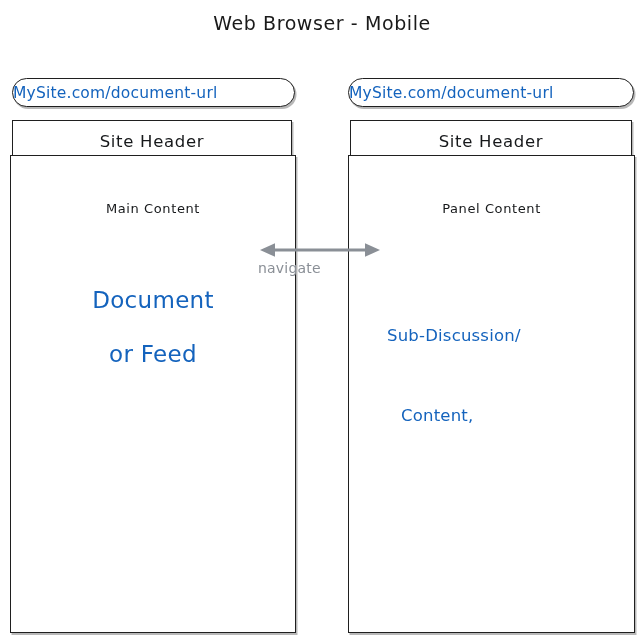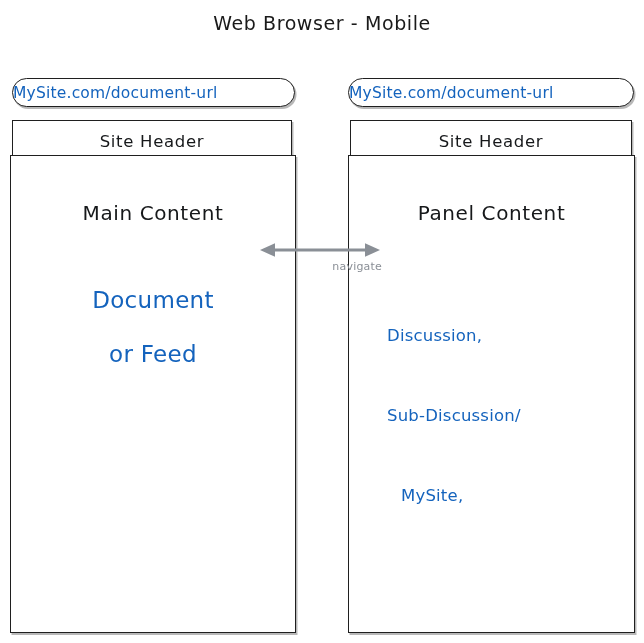--- a/index.html
+++ b/index.html
@@ -83,21 +83,21 @@
     box-sizing: border-box;
     box-shadow: 1.5px 2px 0 0 rgba(20,20,20,0.30);
   }
 
   
   .content-title {
     position: absolute;
     width: 100%;
     text-align: center;
     font-family: "DejaVu Sans", sans-serif;
-    font-size: 20px;
+    font-size: 13px;
     color: #16181a;
     letter-spacing: 0.6px;
     white-space: nowrap;
   }
   .content-sub {
     position: absolute;
     width: 100%;
     text-align: center;
     font-family: "DejaVu Sans", sans-serif;
     font-size: 23px;
@@ -123,23 +123,23 @@
     left: 258px;
     top: 238px;
     width: 124px;
     height: 24px;
   }
   .arrow-label {
     position: absolute;
     left: 258px;
     top: 260px;
     width: 124px;
-    text-align: right;
+    text-align: left;
     font-family: "DejaVu Sans", sans-serif;
-    font-size: 11px;
+    font-size: 14px;
     color: #8a8f96;
     letter-spacing: 0.2px;
     white-space: nowrap;
   }
 </style>
 </head>
 <body>
 
 <div class="canvas">
 
@@ -164,23 +164,22 @@
   </div>
 
   <div class="site-header" style="left:350px; top:120px; width:282px;">
     <span class="site-header-text">Site Header</span>
   </div>
 
   <div class="content-box" style="left:348px; top:155px; width:287px; height:478px;">
     <div class="content-title" style="top:45px;">Panel Content</div>
 
     <div class="panel-list" style="left:38px; top:113px;">
-      <span class="panel-list-line">Discussion,</span>
       <span class="panel-list-line">Sub-Discussion/</span>
-      <span class="panel-list-line indented">MySite,</span>
+      <span class="panel-list-line indented">Content,</span>
       
     </div>
   </div>
 
   <div class="arrow-wrap">
     <svg width="124" height="24" viewBox="0 0 124 24">
       <line x1="14" y1="12" x2="110" y2="12" stroke="#8a8f96" stroke-width="3.2" stroke-linecap="butt"></line>
       <polygon points="2,12 17,5.2 17,18.8" fill="#8a8f96"></polygon>
       <polygon points="122,12 107,5.2 107,18.8" fill="#8a8f96"></polygon>
     </svg>

